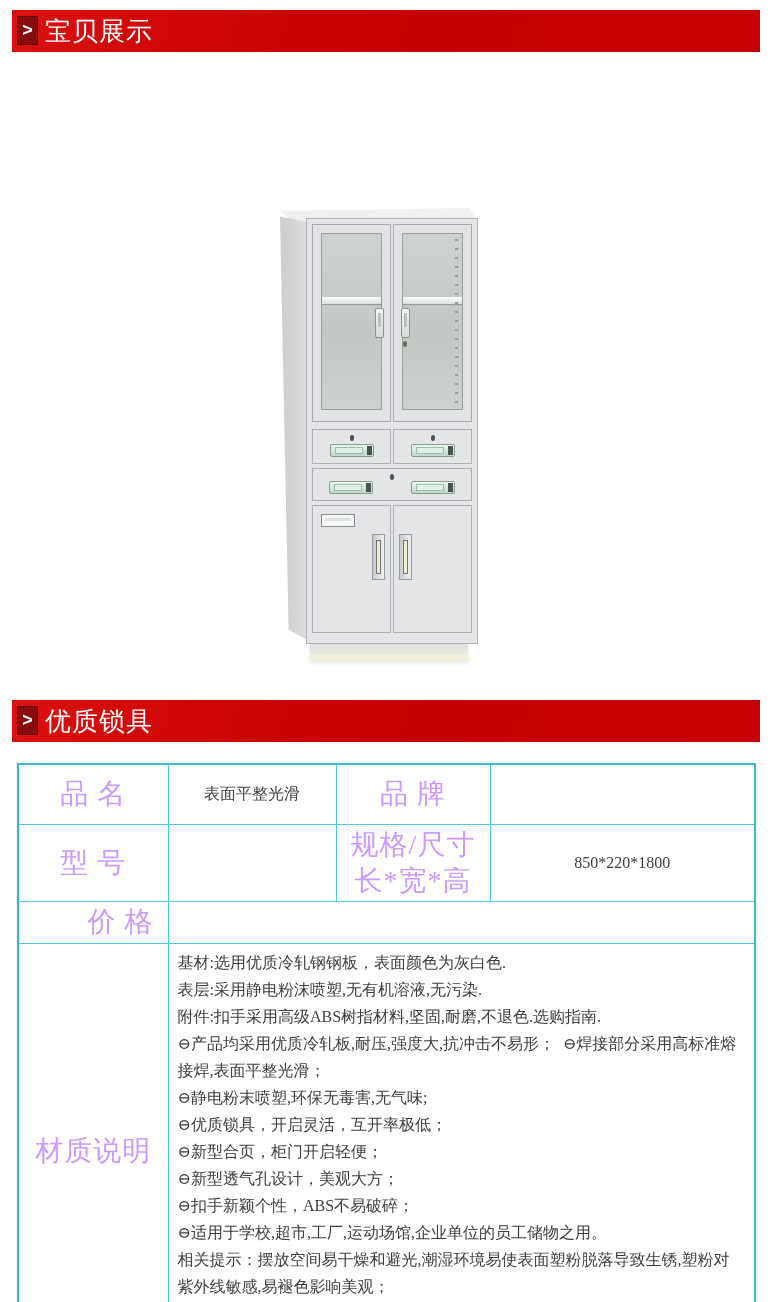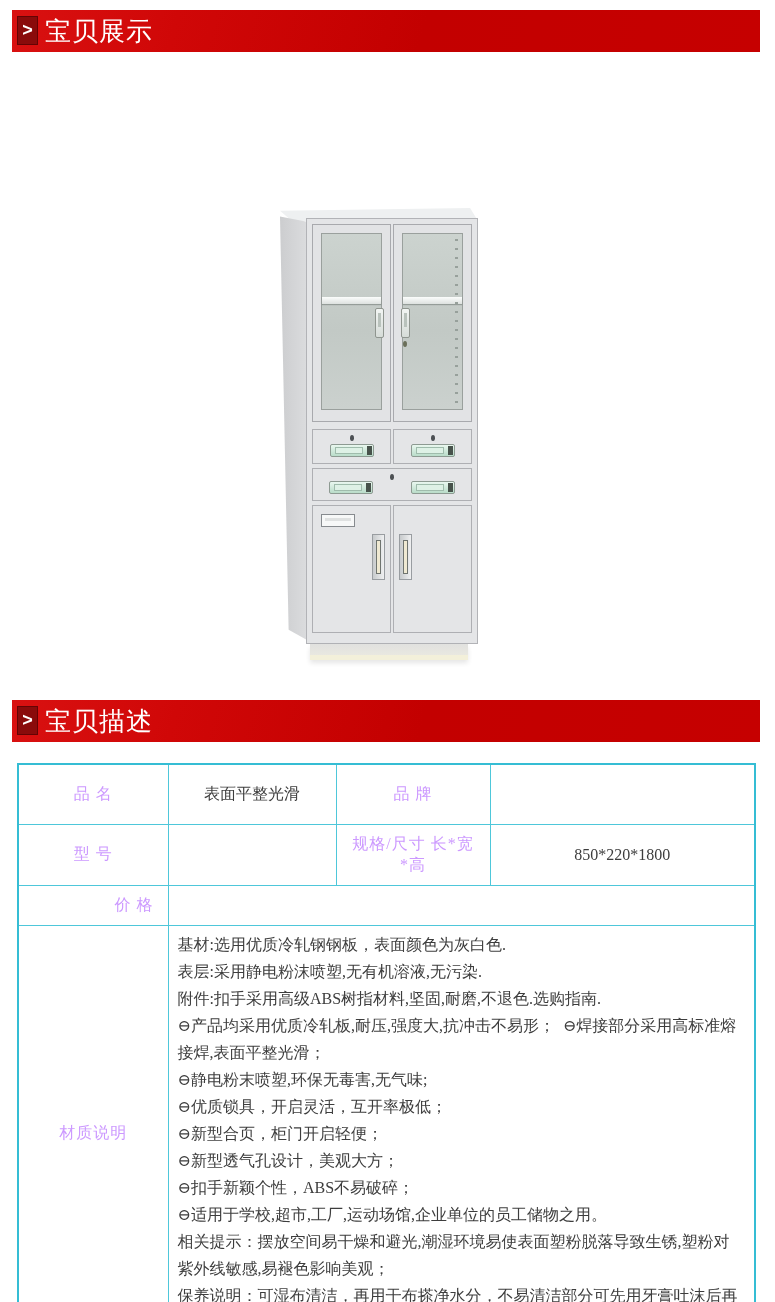--- a/index.html
+++ b/index.html
@@ -122,21 +122,21 @@
   .spec-table-wrap { position: absolute; left: 17px; top: 763px; }
   table.spec {
     border-collapse: collapse; table-layout: fixed; width: 737px;
     border: 2px solid #35bdd4;
     font-family: "Liberation Serif", "DejaVu Serif", serif;
   }
   table.spec td { border: 1px solid #4ec7da; vertical-align: middle; }
   col.c1 { width: 150px; } col.c2 { width: 168px; } col.c3 { width: 154px; } col.c4 { width: 265px; }
   tr.r1 td { height: 60px; } tr.r2 td { height: 61px; } tr.r3 td { height: 40px; text-align: right; }
   td.lbl {
-    text-align: center; color: #cc99ff; font-size: 16px; letter-spacing: 1px;
+    text-align: center; color: #cc99ff; font-size: 28px; letter-spacing: 1px;
     line-height: 1.3; padding: 2px 14px;
   }
   td.val { text-align: center; color: #3d3d3d; font-size: 16px; padding: 2px 8px; }
   td.material-cell {
     color: #3d3d3d; font-size: 16px; line-height: 27px;
     padding: 5px 9px 6px 9px; vertical-align: top;
   }
   .material-text { white-space: pre-wrap; word-break: break-all; }
 </style>
 </head>
@@ -210,21 +210,21 @@
       <div class="vhandle on-right-door">
           <div class="slot"></div>
         </div>
     </div>
   </div>
   <div class="cab-base"></div>
 </div>
 
 <div class="section-bar second">
   <div class="arrow-box">&gt;</div>
-  <div class="bar-title">宝贝描述</div>
+  <div class="bar-title">优质锁具</div>
 </div>
 
 <div class="spec-table-wrap">
   <table class="spec">
     <colgroup>
         <col class="c1">
         <col class="c2">
         <col class="c3">
         <col class="c4">
       </colgroup>

